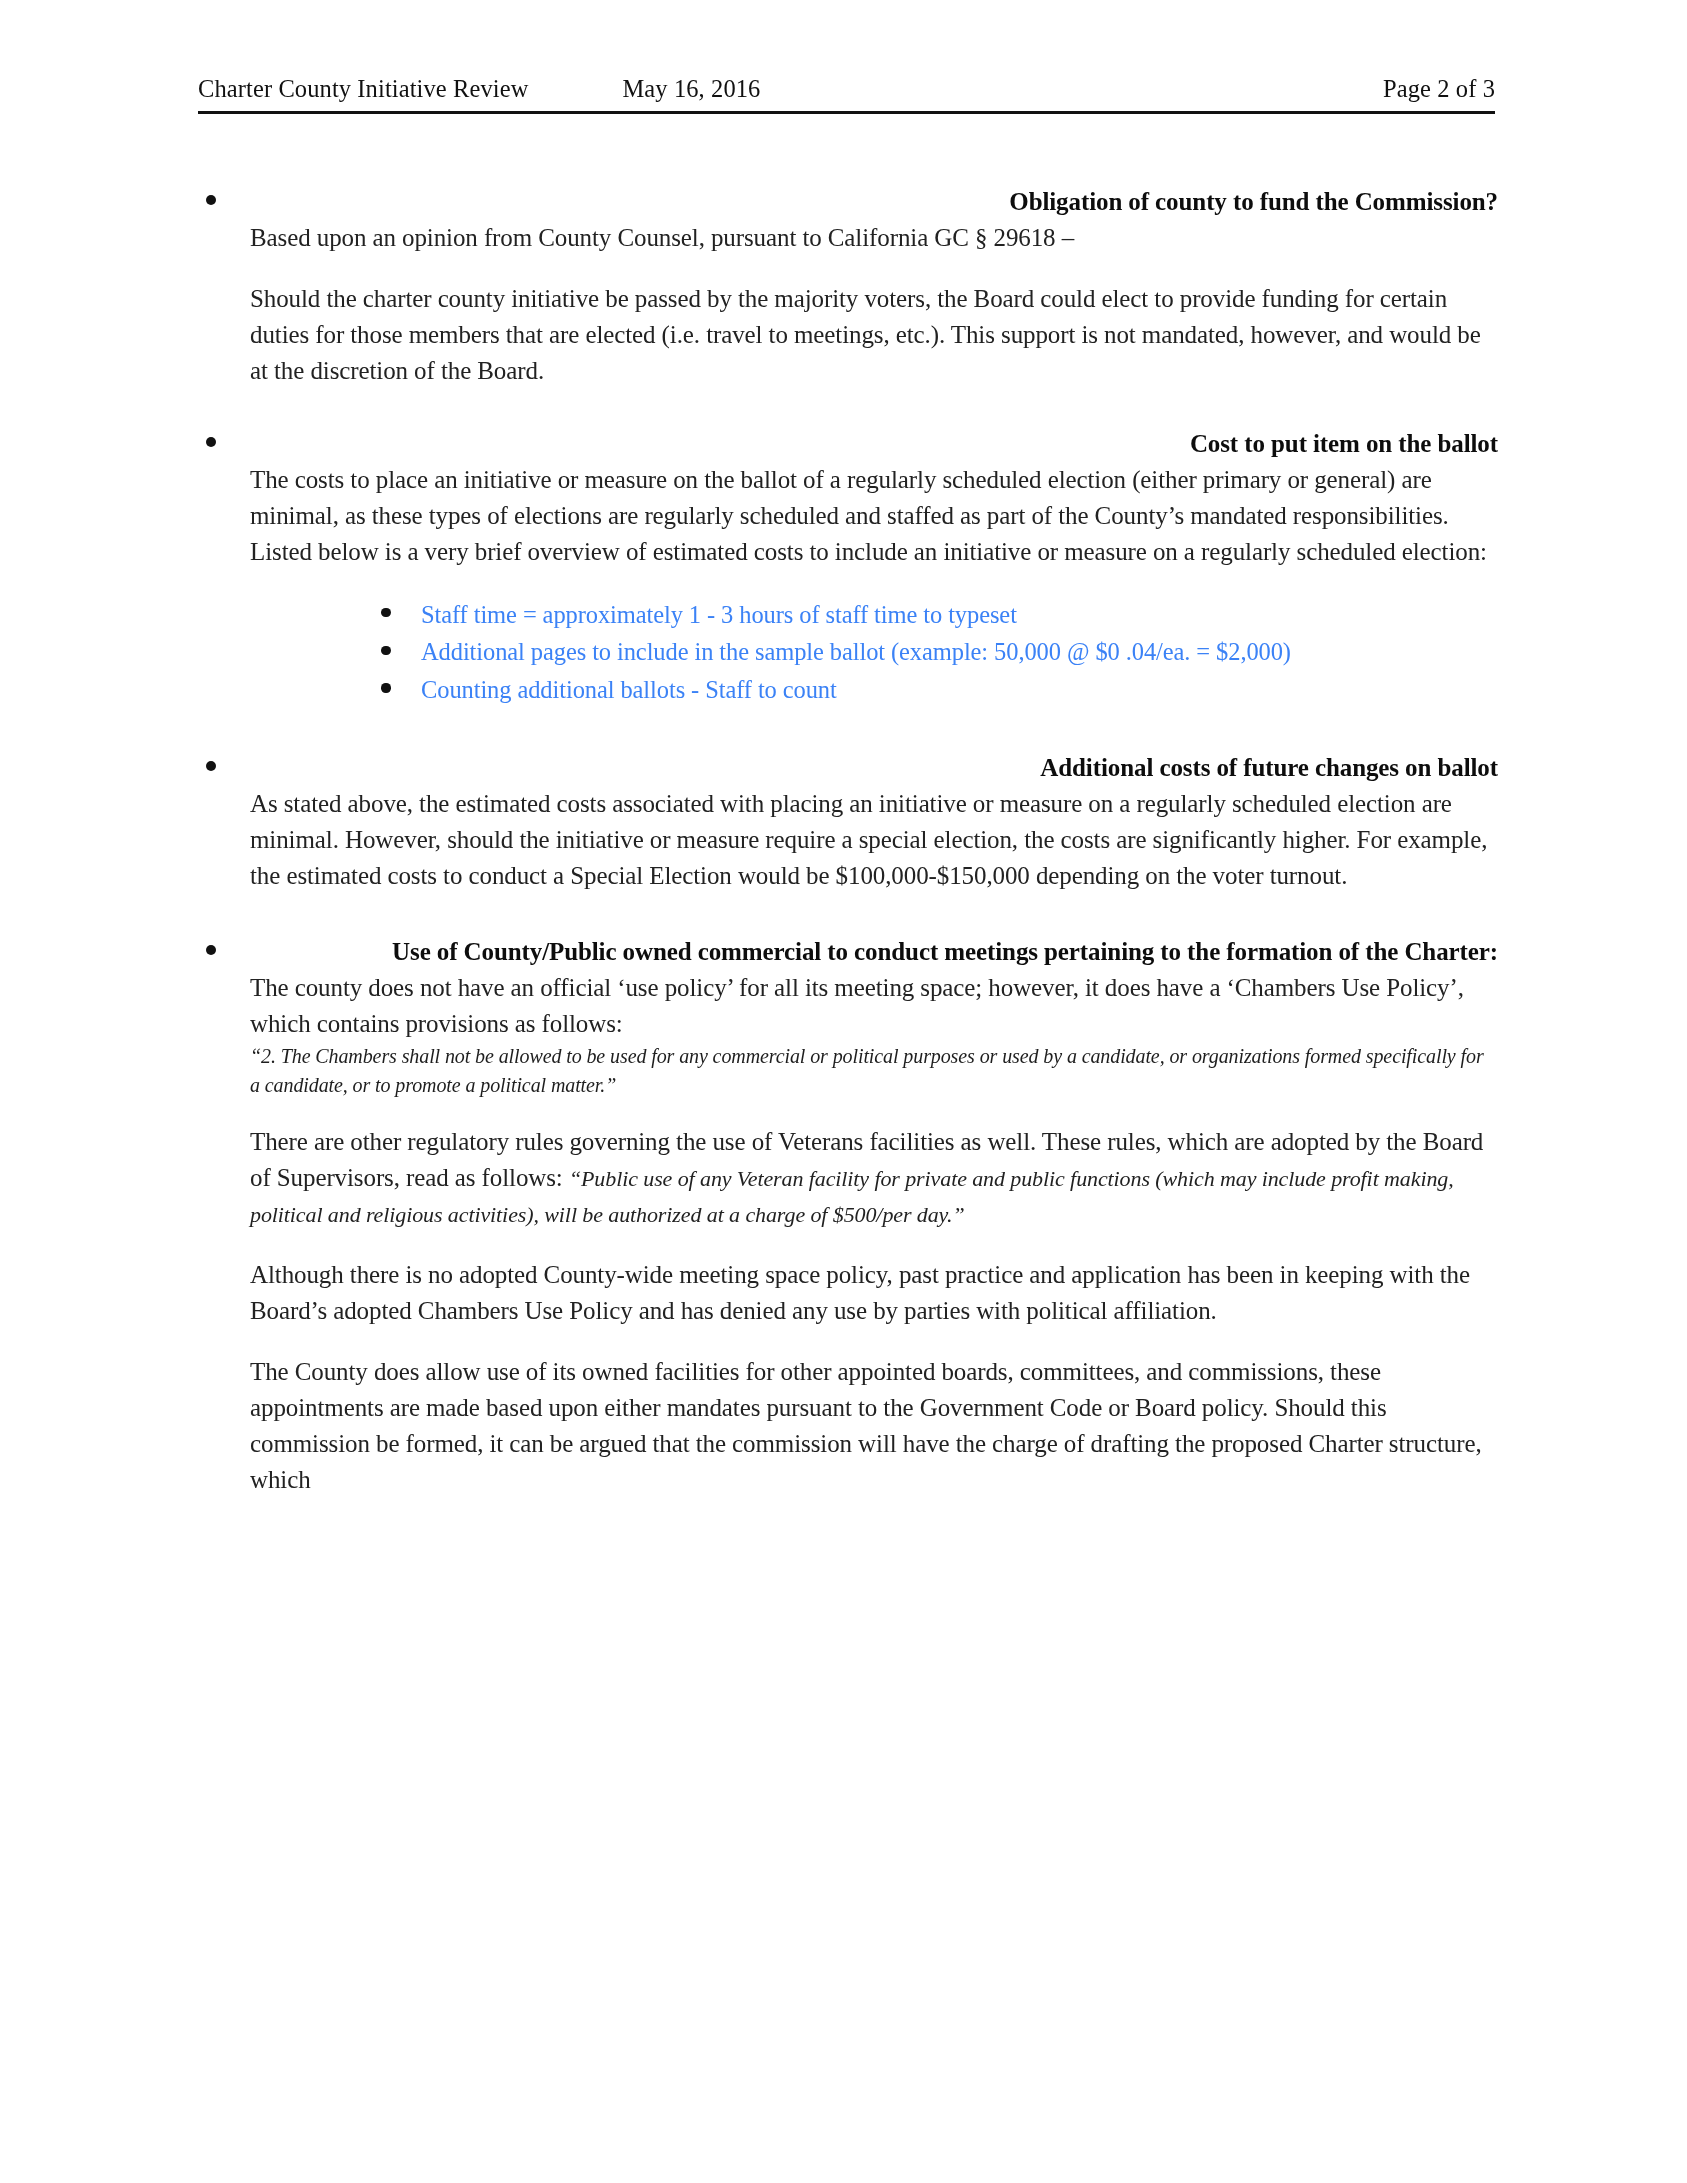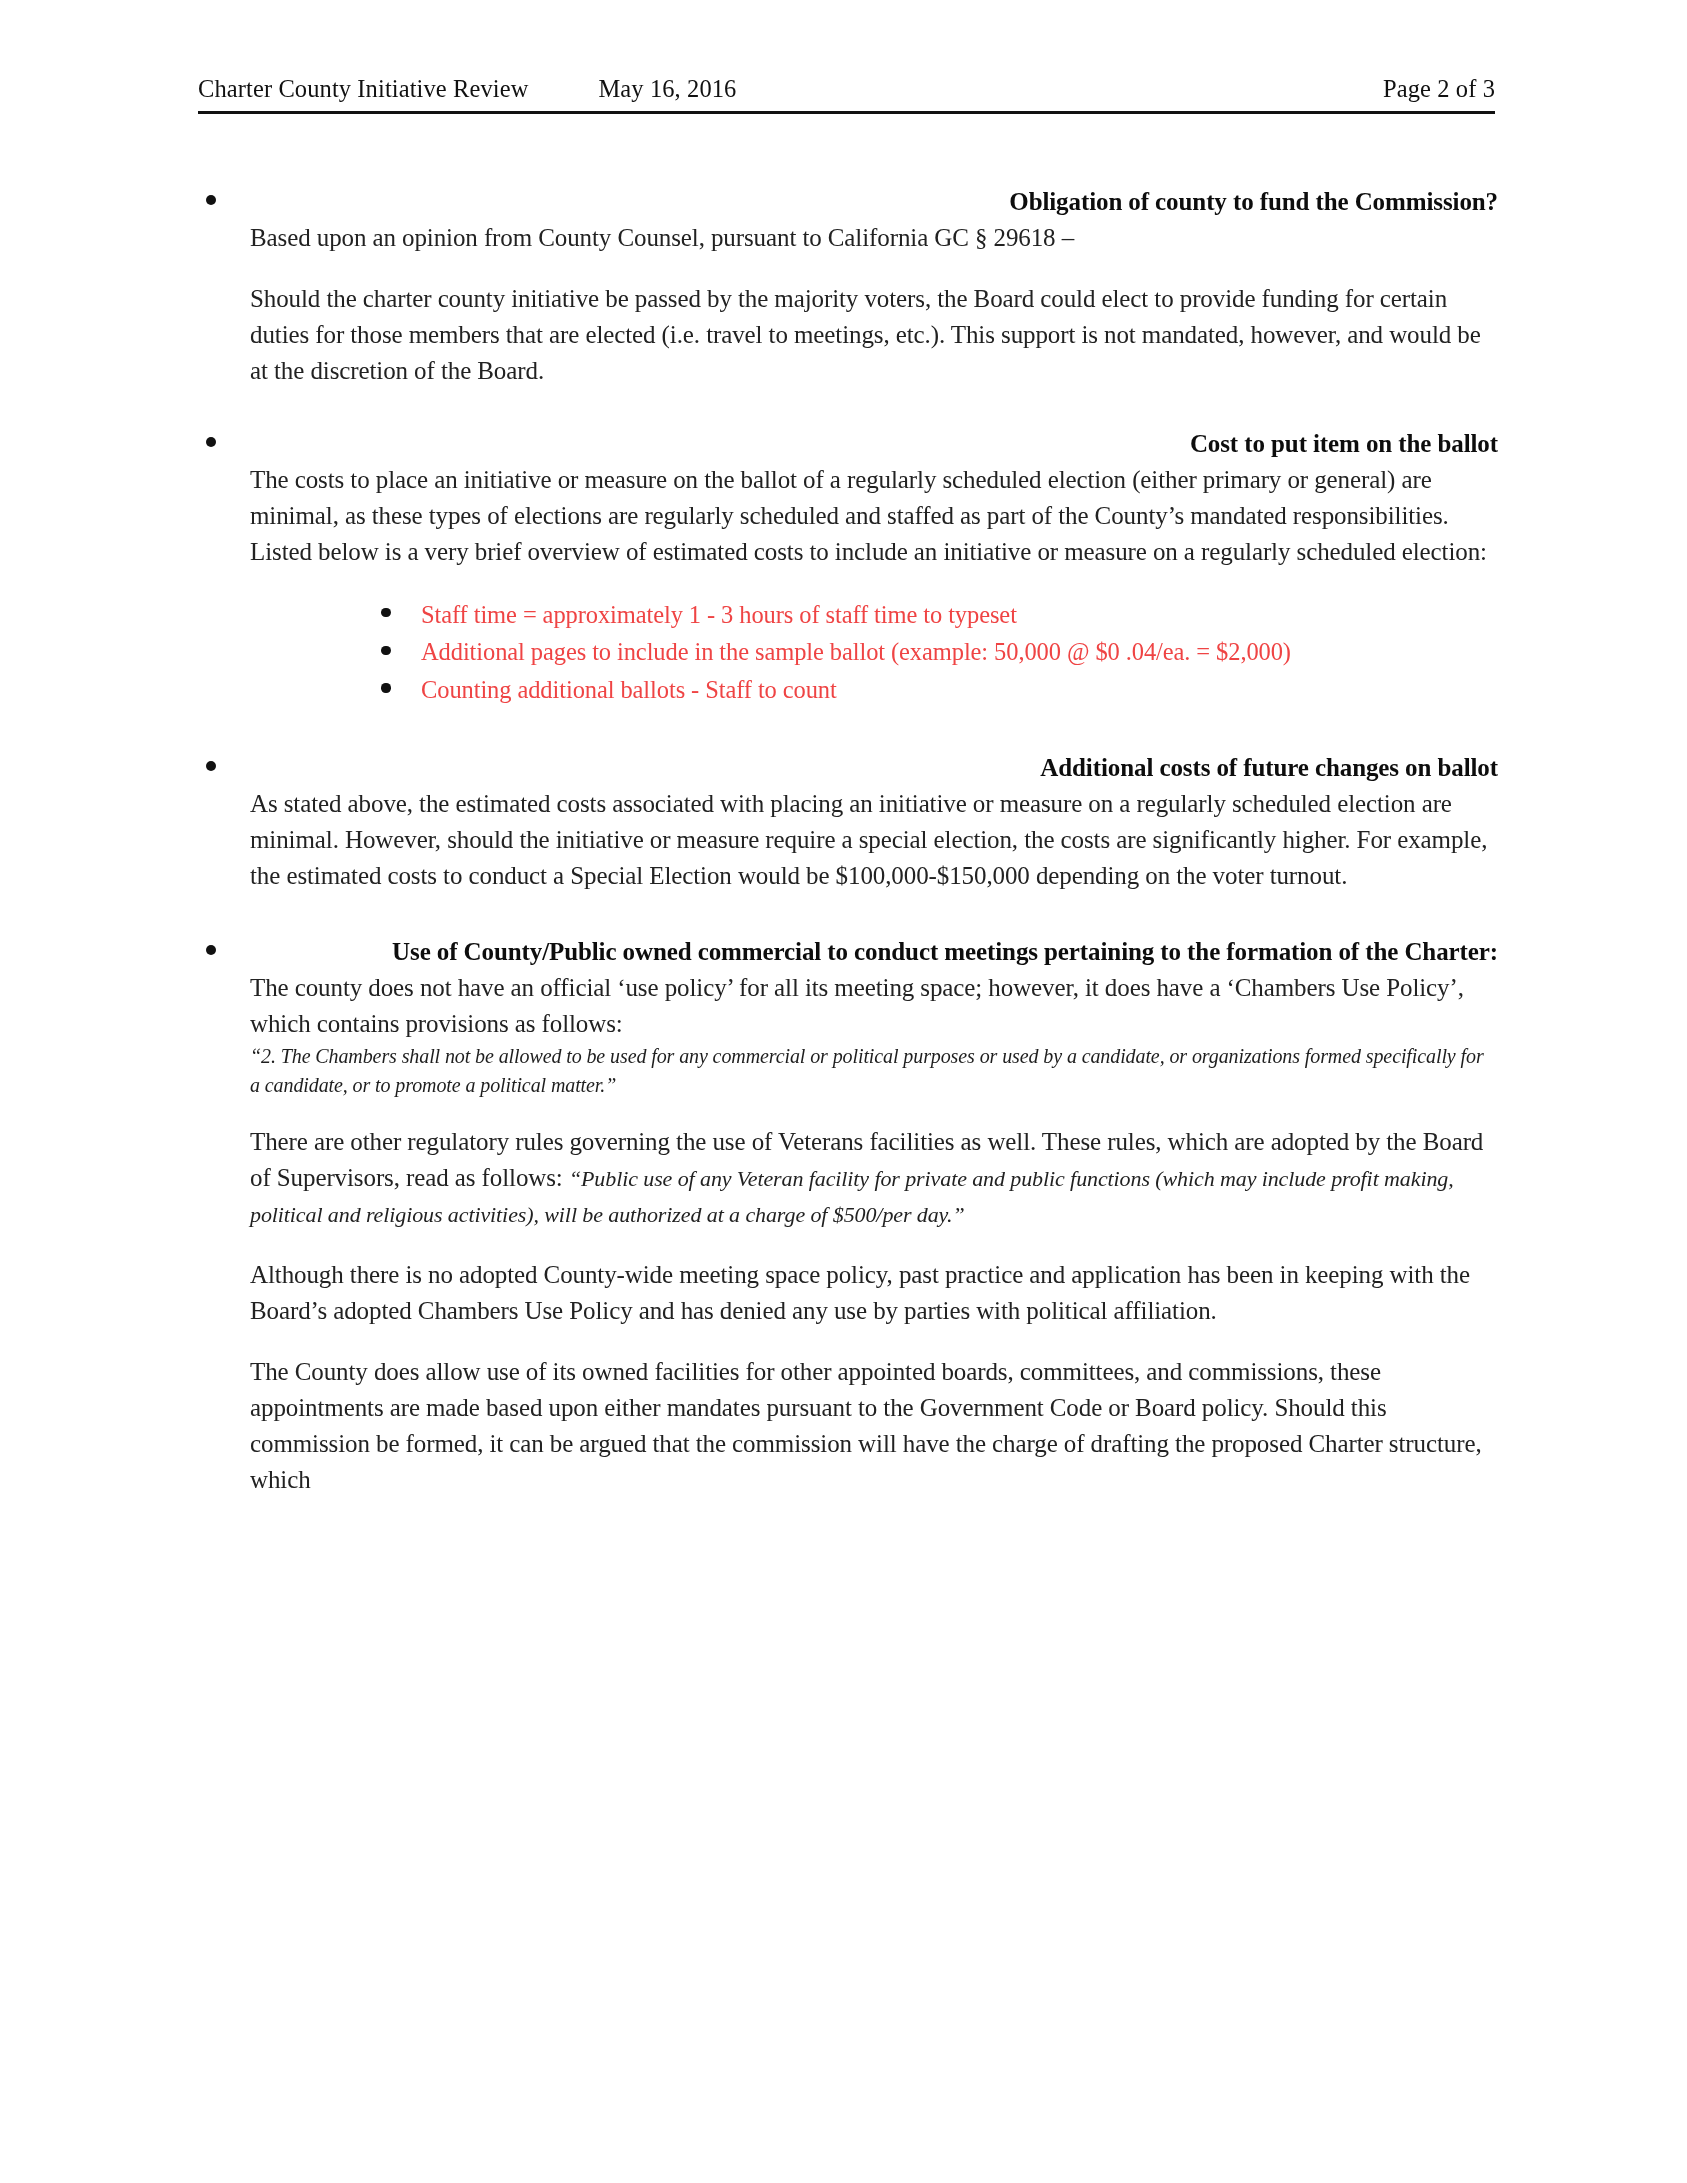--- a/index.html
+++ b/index.html
@@ -32,21 +32,21 @@
     display: flex;
     align-items: center;
     font-size: 24.5px;
     line-height: 1.2;
     color: #111111;
     letter-spacing: 0.1px;
   }
   .header .h-title { flex: 0 0 auto; }
   .header .h-date  {
     flex: 0 0 auto;
-    margin-left: 70px;
+    margin-left: 94px;
   }
   .header .h-page  {
     margin-left: auto;
     flex: 0 0 auto;
   }
   .header-rule {
     position: absolute;
     left: 198px;
     top: 111px;
     width: 1297px;
@@ -101,21 +101,21 @@
   .sublist {
     margin-top: 26.5px;
     margin-bottom: 0;
     padding-left: 126px;
   }
   .subitem {
     position: relative;
     padding-left: 45px;
     font-size: 24.5px;
     line-height: 1.44;
-    color: #ef4444;
+    color: #3b82f6;
     letter-spacing: -0.1px;
     margin-bottom: 2.6px;
   }
   .subitem > .bullet-dot-sm {
     position: absolute;
     left: 5.3px;
     top: 11.2px;
     width: 9.3px;
     height: 9.3px;
     border-radius: 50%;

